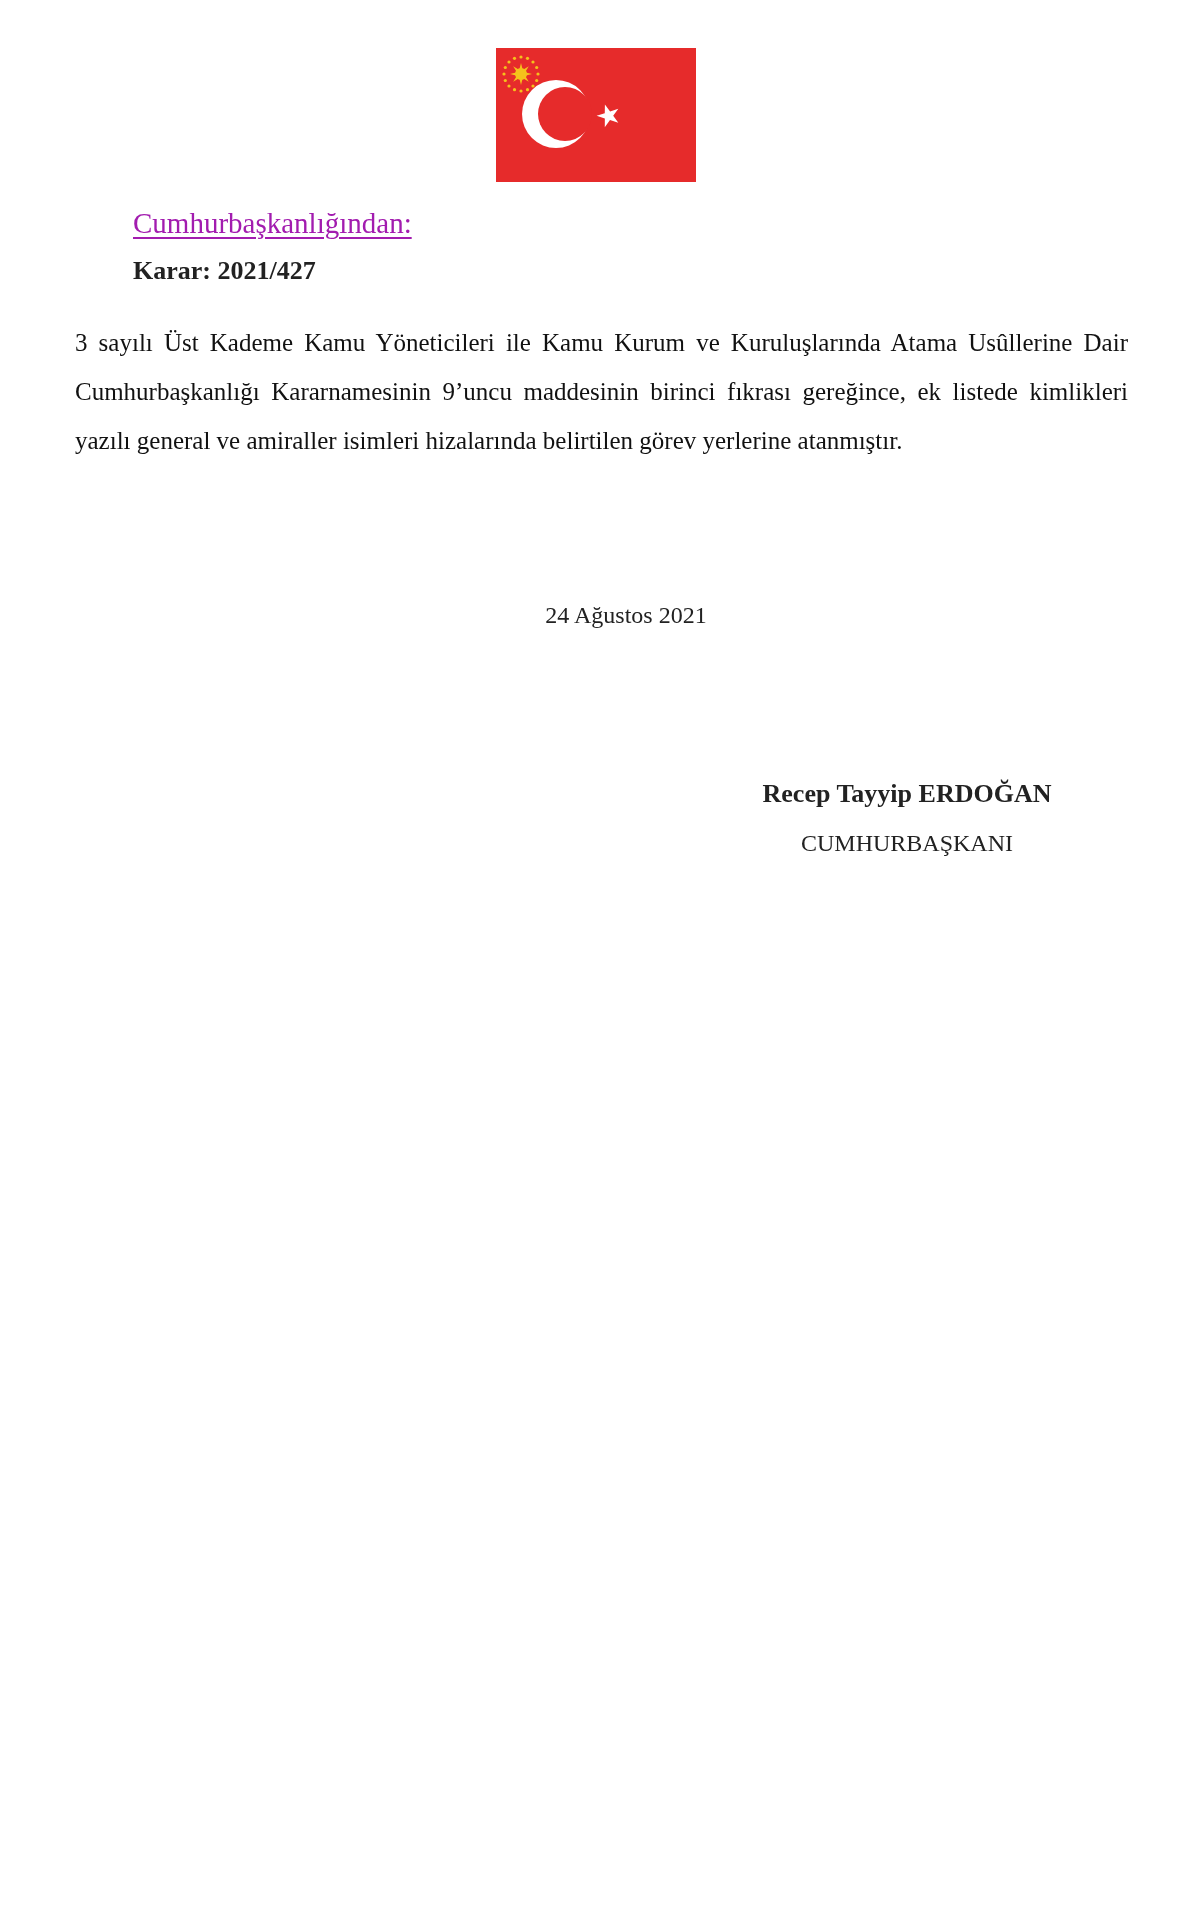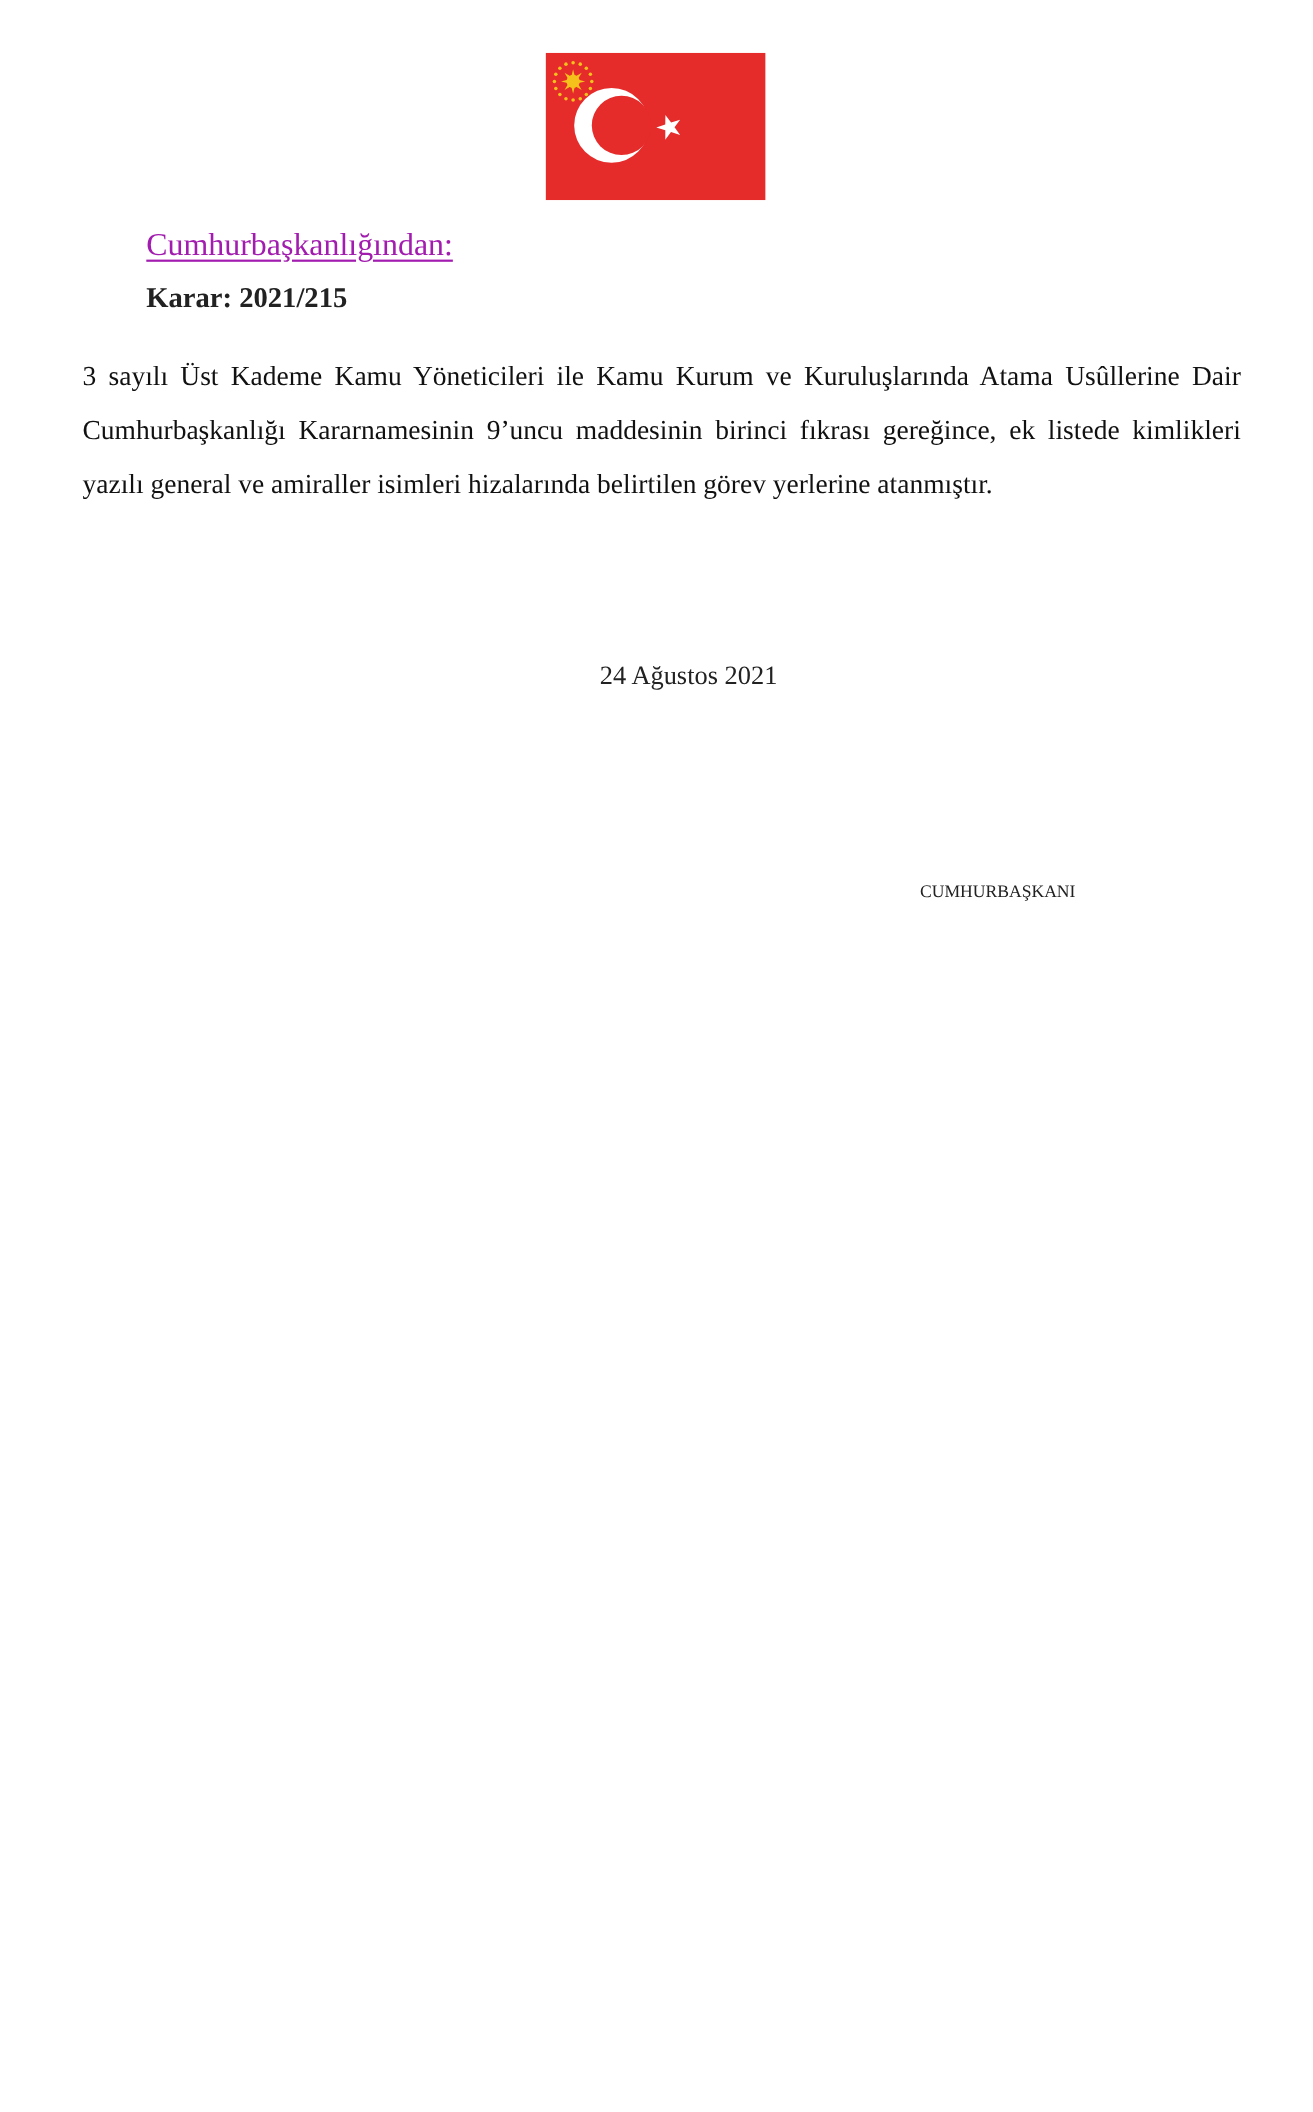--- a/index.html
+++ b/index.html
@@ -80,21 +80,21 @@
     display: block;
     font-size: 26px;
     line-height: 32px;
     font-weight: bold;
     white-space: nowrap;
     color: #222;
   }
   .signer-title {
     display: block;
     margin-top: 18px;
-    font-size: 16px;
+    font-size: 24px;
     line-height: 30px;
     white-space: nowrap;
     color: #222;
   }
 </style>
 </head>
 <body>
 
 <div class="flag">
   <svg viewBox="0 0 200 134" xmlns="http://www.w3.org/2000/svg">
@@ -134,21 +134,22 @@
 
     <circle cx="60" cy="66" r="34" fill="#ffffff"></circle>
     <circle cx="69" cy="66" r="27" fill="#e62b2b"></circle>
 
     <polygon fill="#ffffff" points="112,56 114.8,64.2 123.4,64.2 116.4,69.3 119.1,77.5 112,72.4 104.9,77.5 107.6,69.3 100.6,64.2 109.2,64.2" transform="rotate(-18 112 66)"></polygon>
   </svg>
 </div>
 
 <div class="heading">Cumhurbaşkanlığından:</div>
 
-<div class="decision-no">Karar: 2021/215</div>
+<div class="decision-no">Karar: 2021/427</div>
 
 <p class="body-text">3 sayılı Üst Kademe Kamu Yöneticileri ile Kamu Kurum ve Kuruluşlarında Atama Usûllerine Dair Cumhurbaşkanlığı Kararnamesinin 9’uncu maddesinin birinci fıkrası gereğince, ek listede kimlikleri yazılı general ve amiraller isimleri hizalarında belirtilen görev yerlerine atanmıştır.</p>
 
 <div class="date">24 Ağustos 2021</div>
 
 <div class="signature">
+  <span class="signer-name">Recep Tayyip ERDOĞAN</span>
   <span class="signer-title">CUMHURBAŞKANI</span>
 </div>
 
 </body></html>

